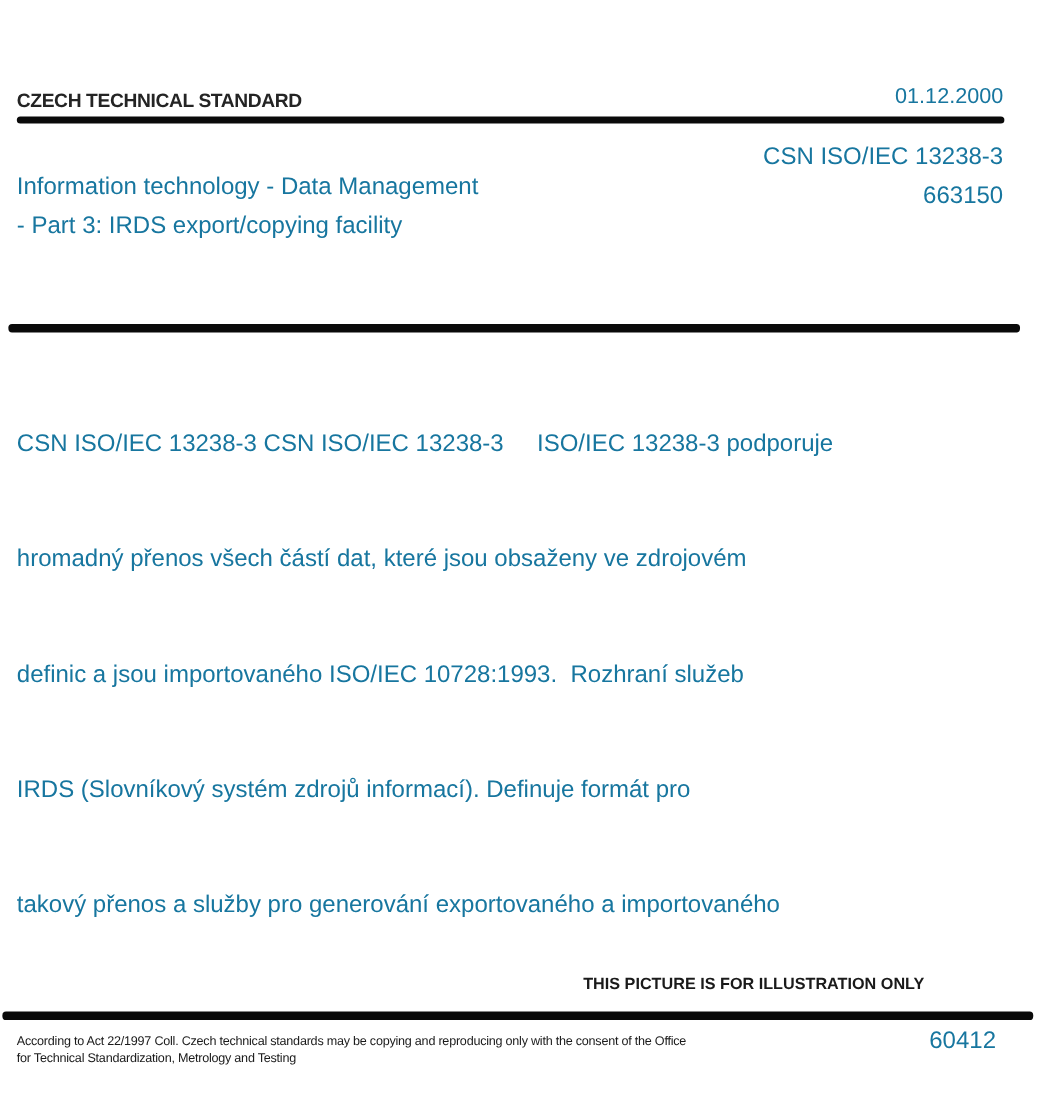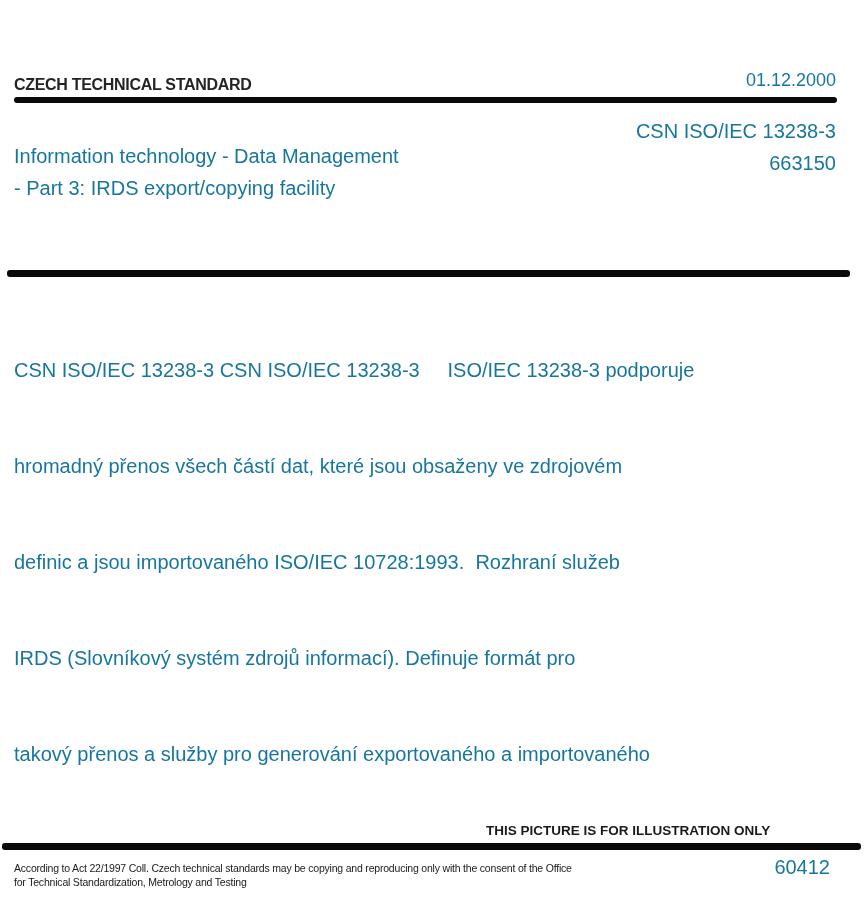--- a/index.html
+++ b/index.html
@@ -56,21 +56,20 @@
     color: #17769F;
     white-space: pre-wrap;
   }
   .illustration-notice {
     position: absolute;
     top: 812px; left: 486px;
     font-size: 13.5px;
     font-weight: 700;
     color: #1a1a1a;
     white-space: nowrap;
-    margin-top: 11px;
   }
   .footer-copyright {
     position: absolute;
     top: 861px; left: 14px;
     font-size: 10.5px;
     font-weight: 400;
     letter-spacing: -0.2px;
     line-height: 14px;
     color: #1a1a1a;
   }

